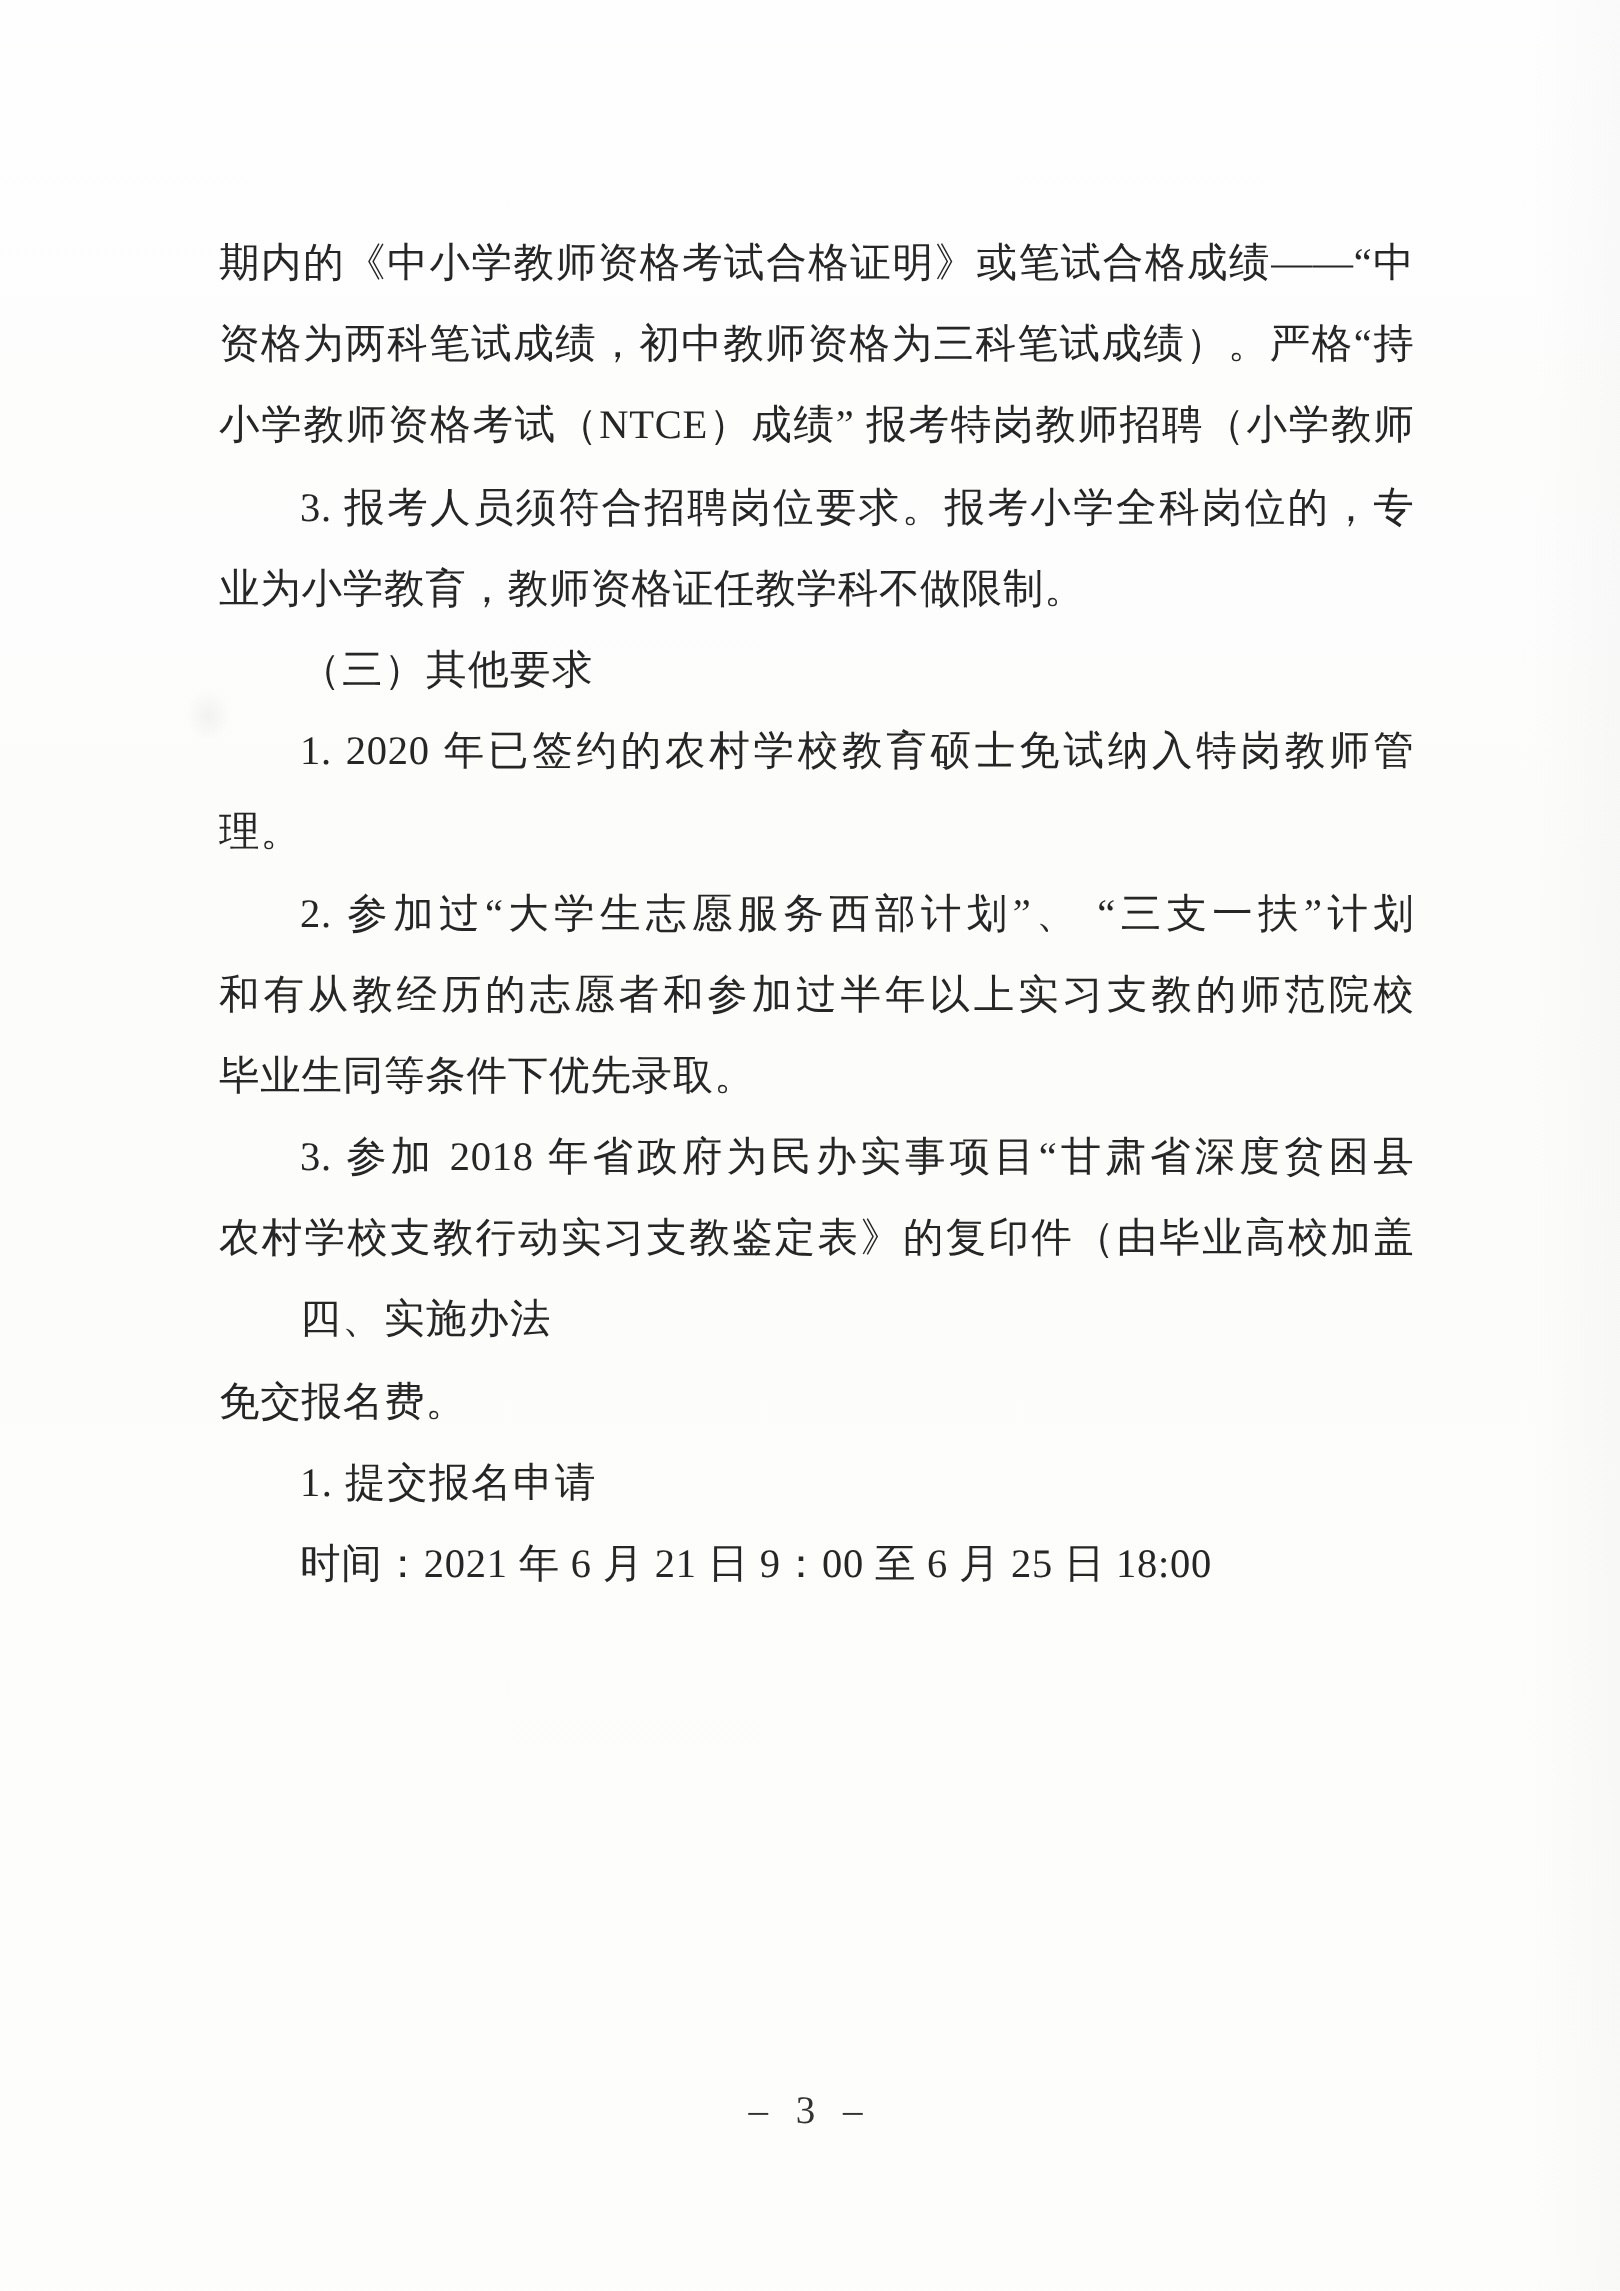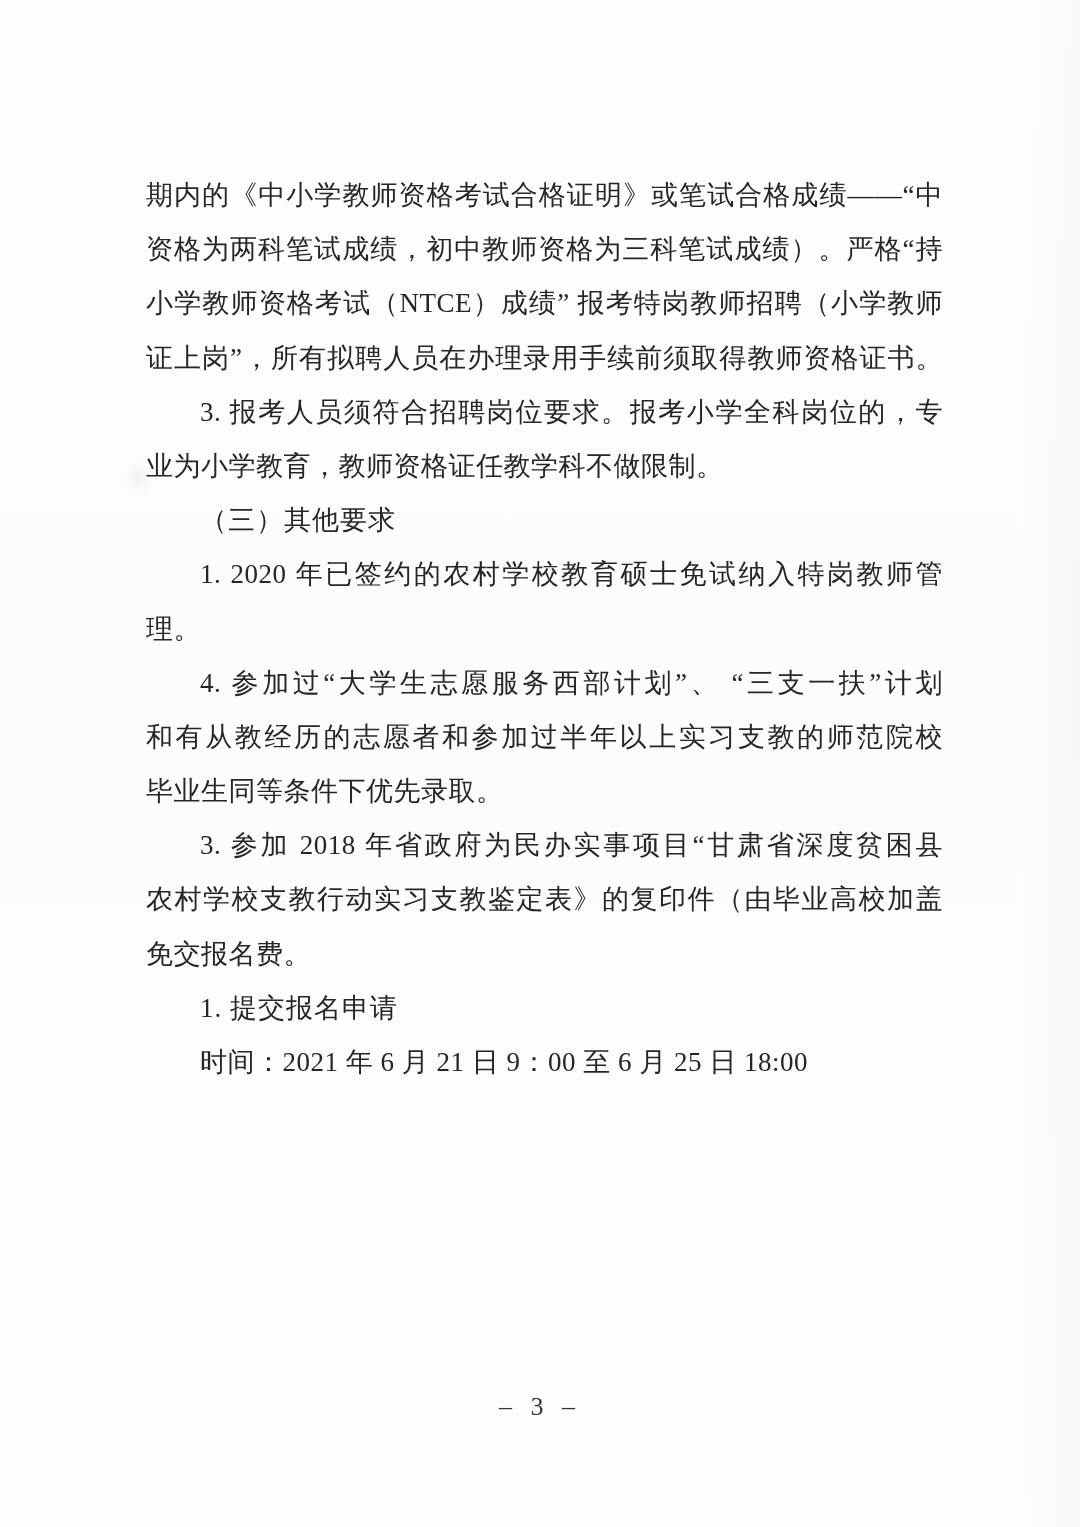--- a/index.html
+++ b/index.html
@@ -33,21 +33,21 @@
     left: 124px;
     top: 460px;
     width: 30px;
     height: 34px;
     background: radial-gradient(ellipse at center, rgba(150,150,150,0.10), rgba(150,150,150,0) 70%);
     pointer-events: none;
   }
   .content {
     position: absolute;
     left: 146px;
-    top: 168px;
+    top: 148px;
     width: 797px;
     font-size: 27px;
     line-height: 54.2px;
     letter-spacing: 0.5px;
     color: #262626;
   }
   .line {
     height: 54.2px;
     white-space: pre-wrap;
     text-align: left;
@@ -79,30 +79,30 @@
 <body>
 
 <div class="page" style="background-color: rgb(253, 253, 252);">
   <div class="scan-band"></div>
   <div class="smudge"></div>
 
   <div class="content" style="color: rgb(38, 38, 38);">
       <div class="line justify">期内的《中小学教师资格考试合格证明》或笔试合格成绩——“中</div>
       <div class="line justify">资格为两科笔试成绩，初中教师资格为三科笔试成绩）。严格“持</div>
       <div class="line justify">小学教师资格考试（NTCE）成绩” 报考特岗教师招聘（小学教师</div>
-      <div class="line justify">证上岗”，所有拟聘人员在办理录用手续前须取得教师资格证书。</div>
       <div class="line indent justify">3. 报考人员须符合招聘岗位要求。报考小学全科岗位的，专</div>
       <div class="line">业为小学教育，教师资格证任教学科不做限制。</div>
       <div class="line heading indent">（三）其他要求</div>
       <div class="line indent justify">1. 2020 年已签约的农村学校教育硕士免试纳入特岗教师管</div>
       <div class="line">理。</div>
-      <div class="line indent justify">4. 参加过“大学生志愿服务西部计划”、 “三支一扶”计划</div>
+      <div class="line indent justify">2. 参加过“大学生志愿服务西部计划”、 “三支一扶”计划</div>
       <div class="line justify">和有从教经历的志愿者和参加过半年以上实习支教的师范院校</div>
       <div class="line">毕业生同等条件下优先录取。</div>
       <div class="line indent justify">3. 参加 2018 年省政府为民办实事项目“甘肃省深度贫困县</div>
       <div class="line justify">农村学校支教行动实习支教鉴定表》的复印件（由毕业高校加盖</div>
+      <div class="line heading indent">四、实施办法</div>
       <div class="line">免交报名费。</div>
       <div class="line heading indent">1. 提交报名申请</div>
       <div class="line indent">时间：2021 年 6 月 21 日 9：00 至 6 月 25 日 18:00</div>
     </div>
 
   <div class="page-number">– 3 –</div>
 </div>
 
 </body></html>

